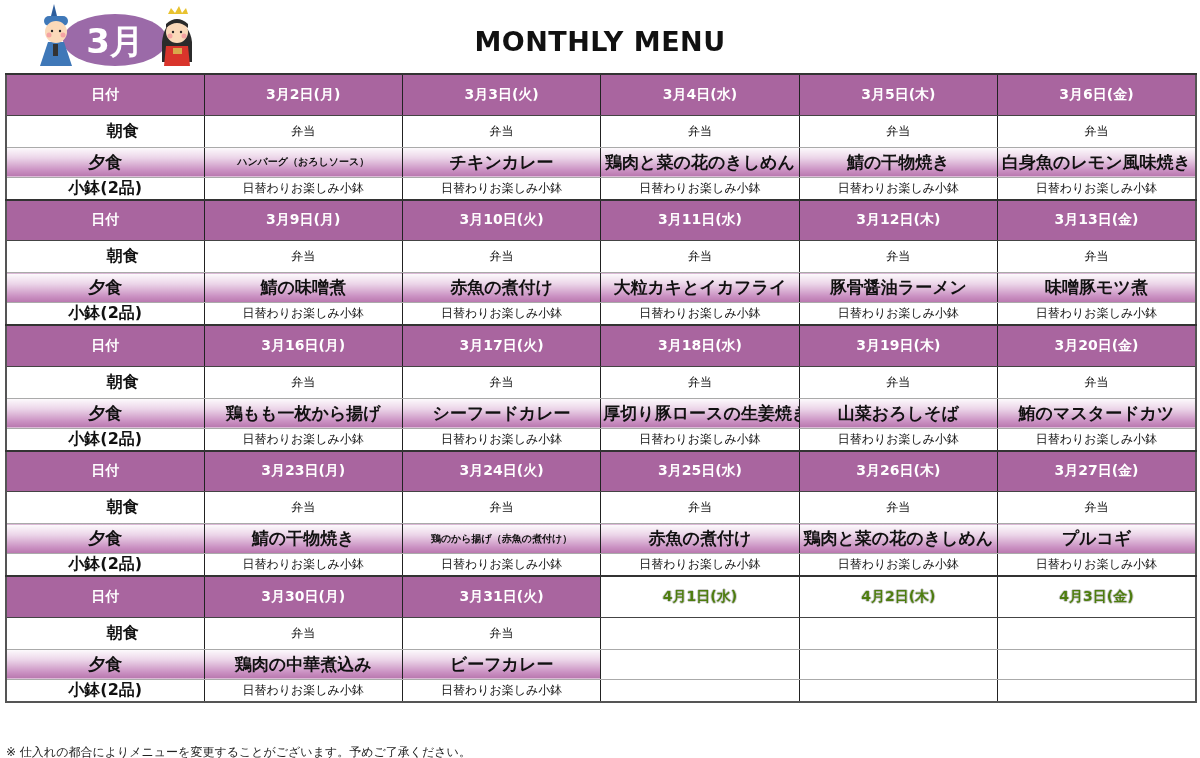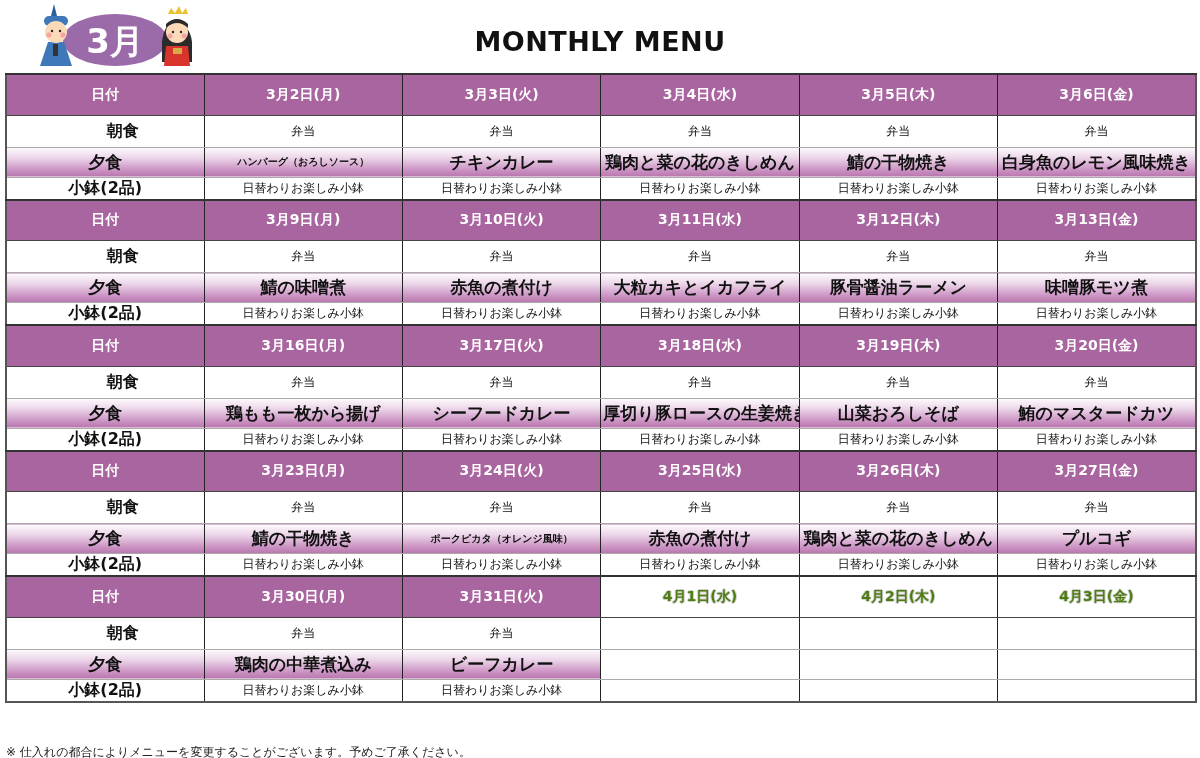--- a/index.html
+++ b/index.html
@@ -203,21 +203,21 @@
         <td class="lbl">朝食</td>
         <td>弁当</td>
         <td>弁当</td>
         <td>弁当</td>
         <td>弁当</td>
         <td>弁当</td>
       </tr>
       <tr class="r-dinner">
         <td class="lbl">夕食</td>
         <td>鯖の干物焼き</td>
-        <td class="small">ポークピカタ（オレンジ風味）</td>
+        <td class="small">鶏のから揚げ（赤魚の煮付け）</td>
         <td>赤魚の煮付け</td>
         <td>鶏肉と菜の花のきしめん</td>
         <td>プルコギ</td>
       </tr>
       <tr class="r-side">
         <td class="lbl">小鉢(2品)</td>
         <td>日替わりお楽しみ小鉢</td>
         <td>日替わりお楽しみ小鉢</td>
         <td>日替わりお楽しみ小鉢</td>
         <td>日替わりお楽しみ小鉢</td>

